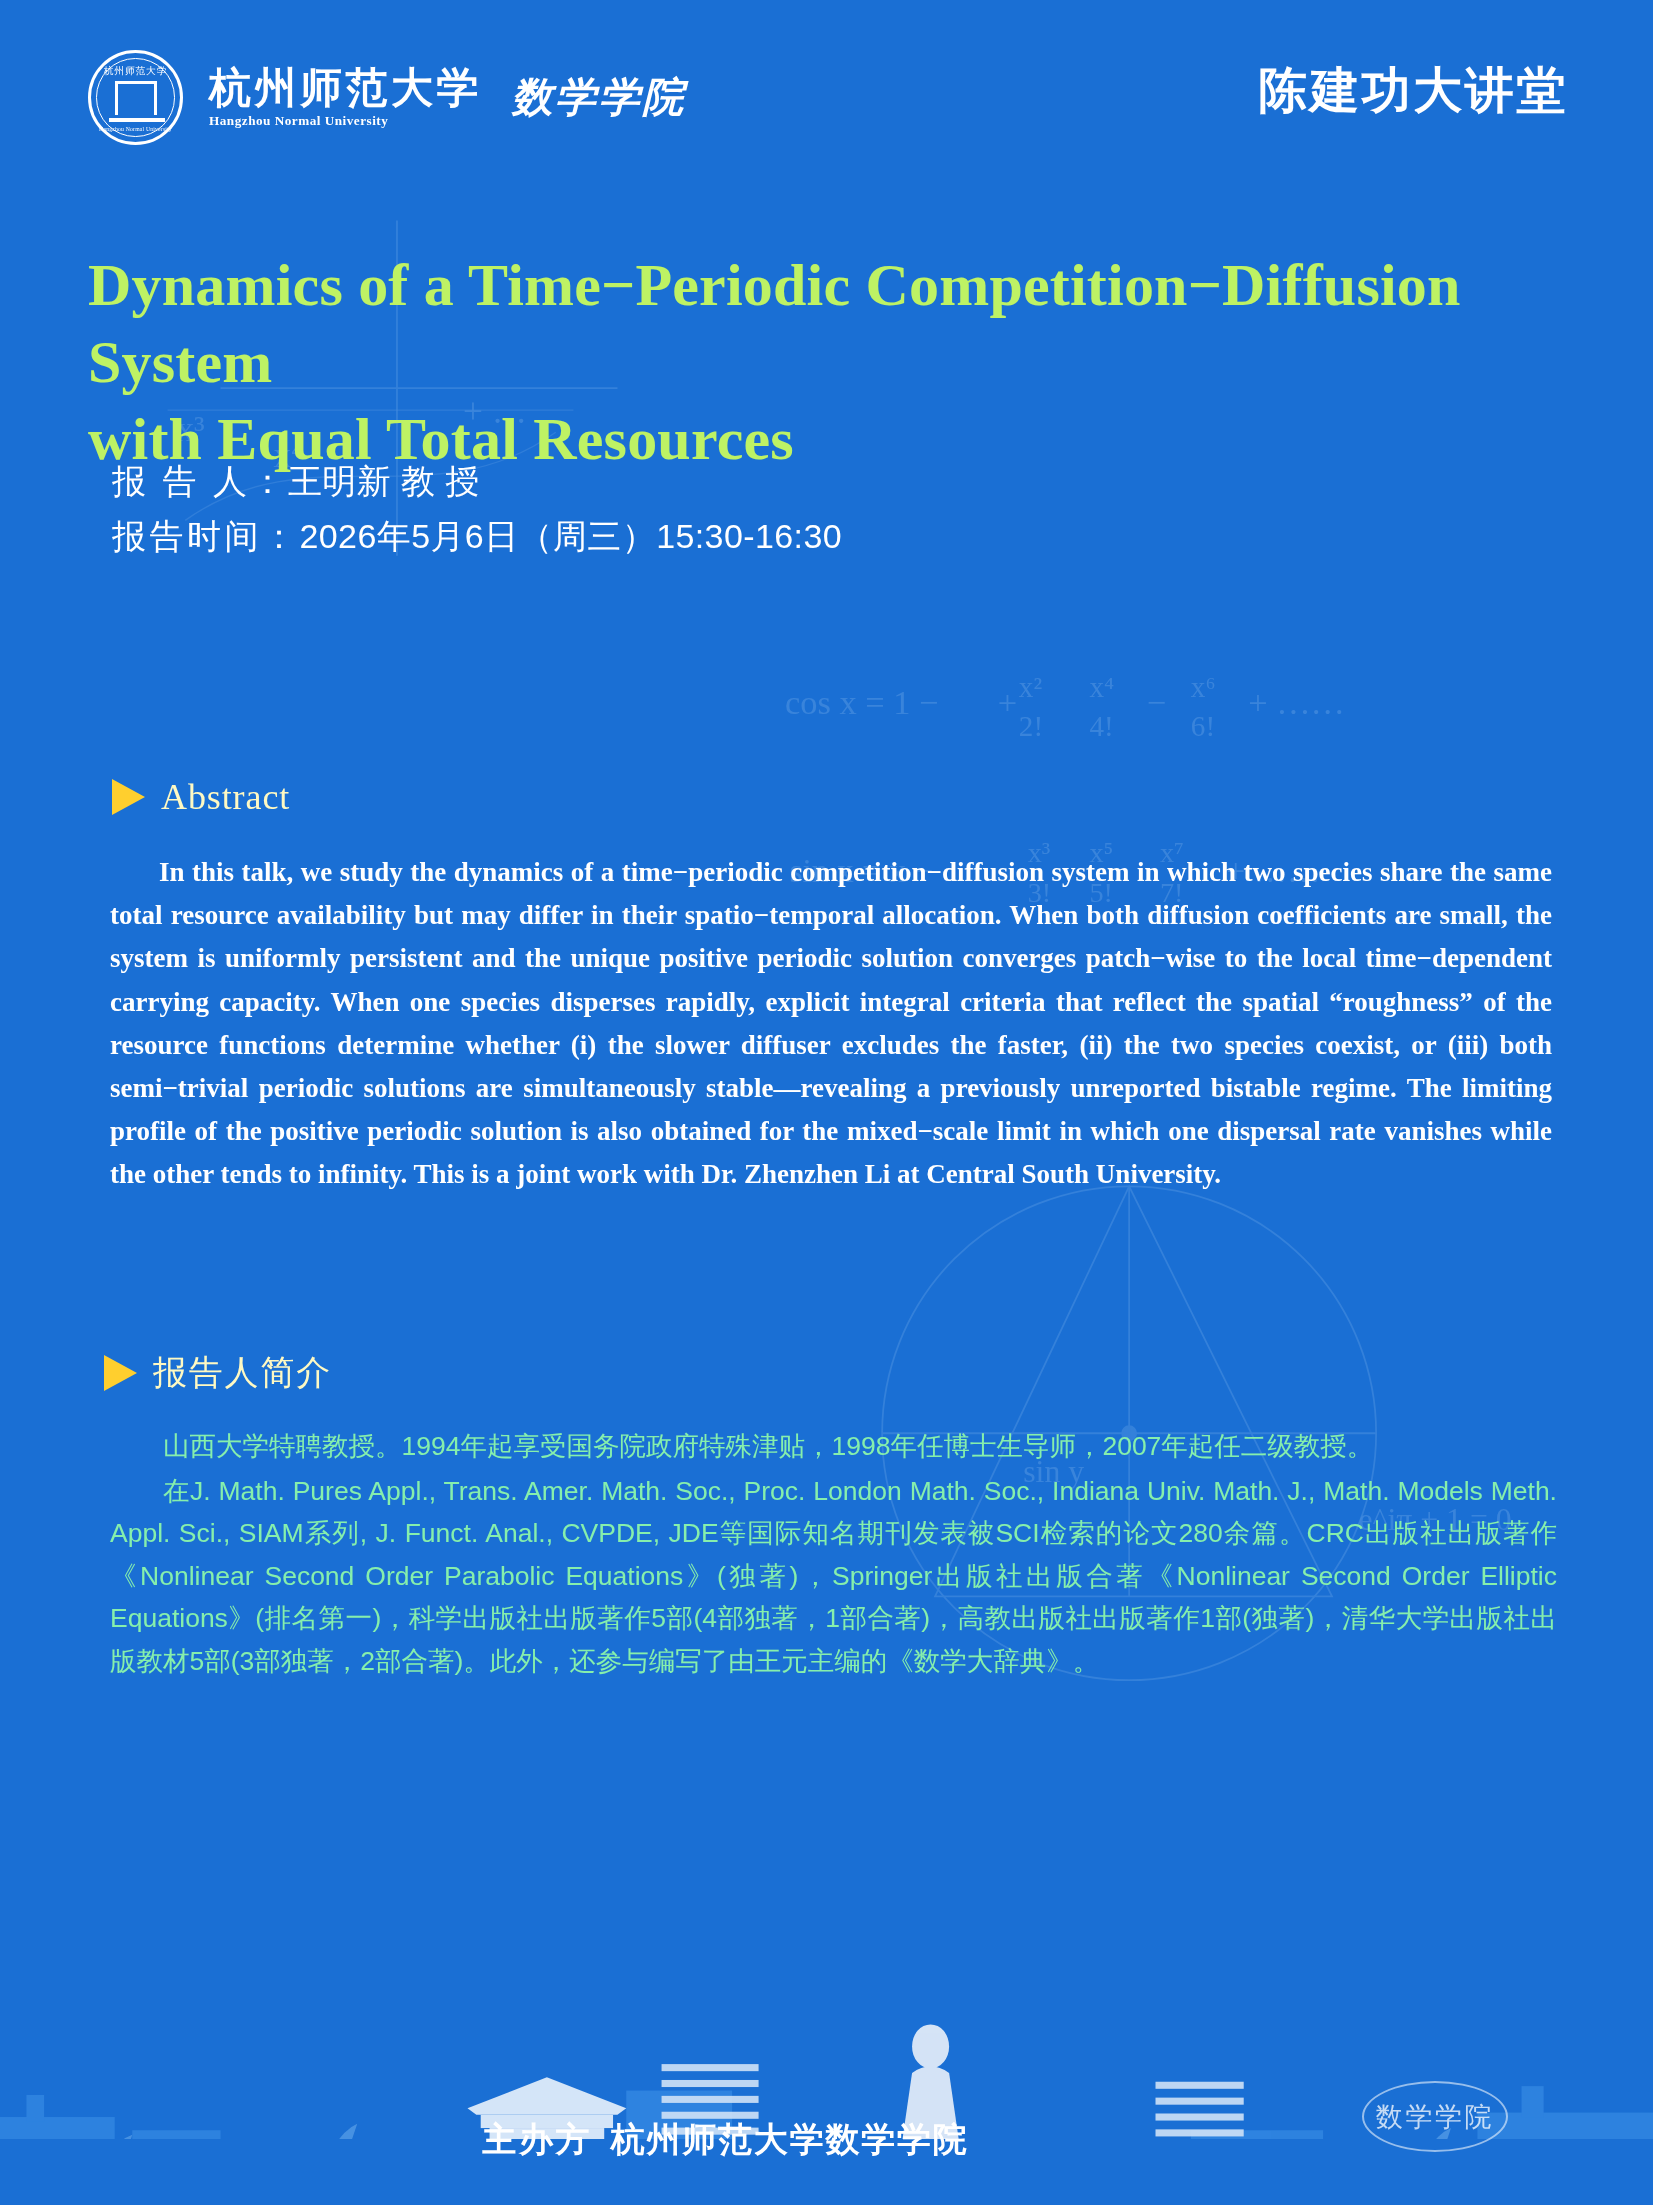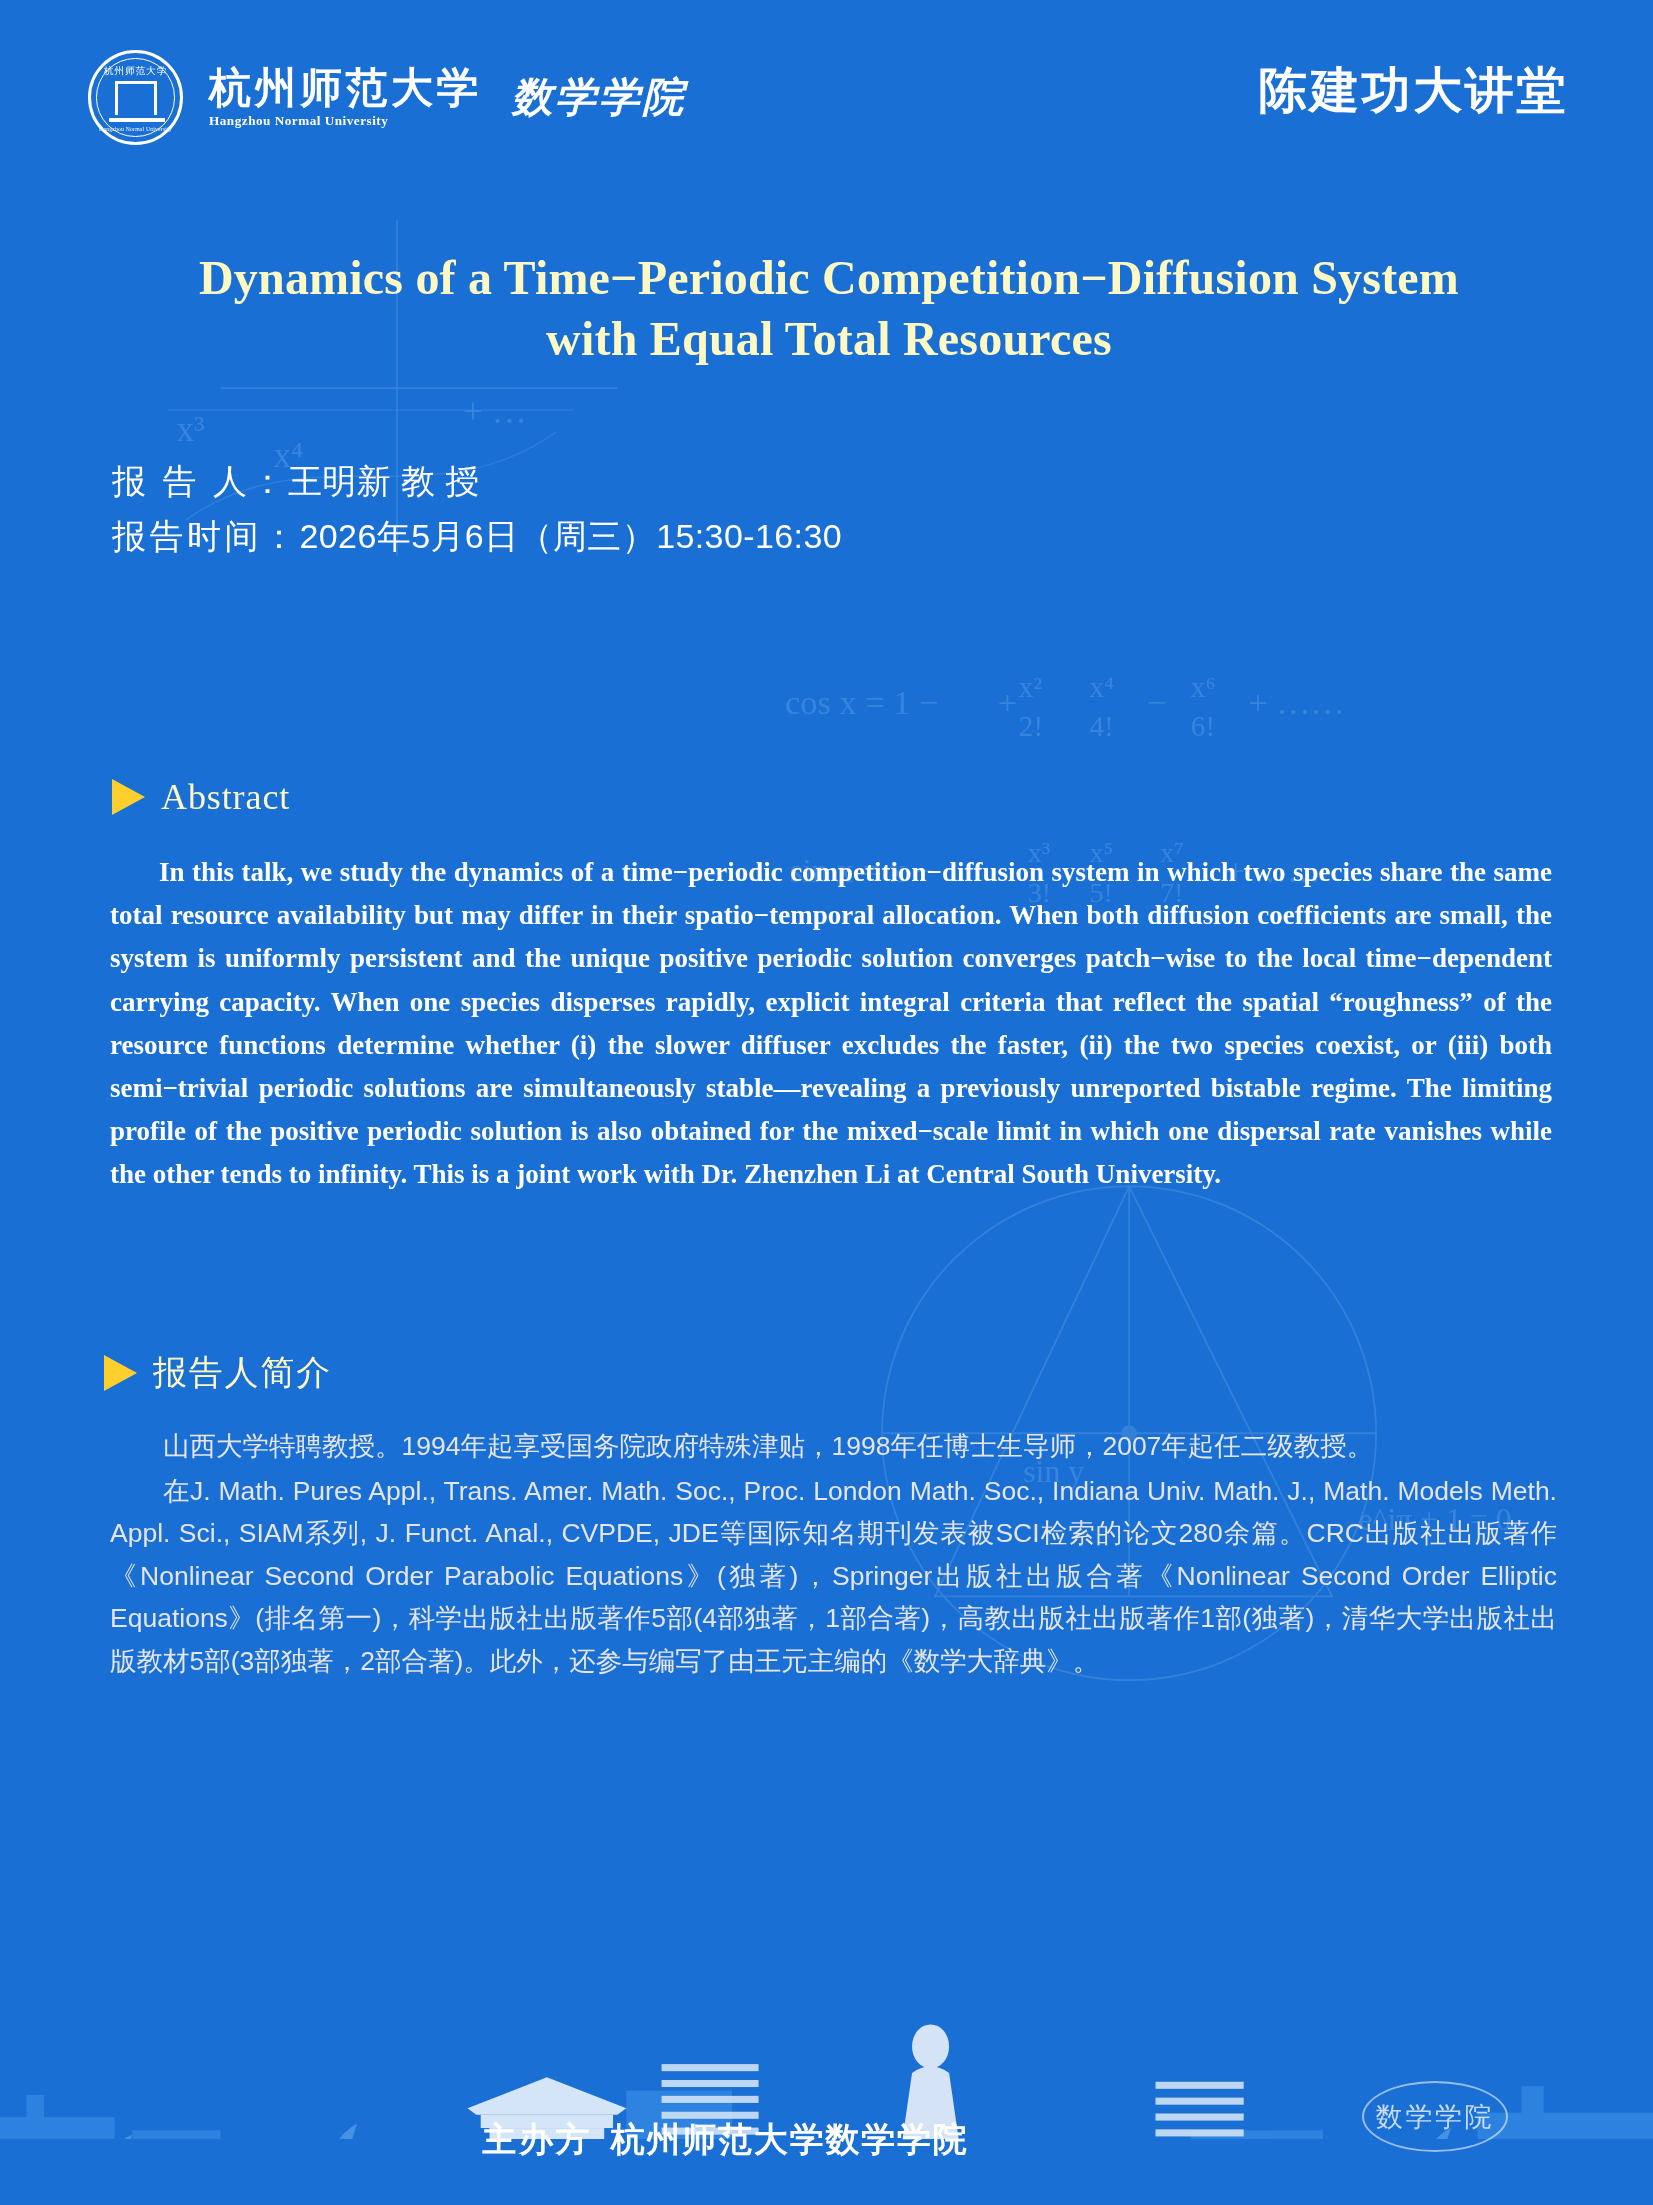--- a/index.html
+++ b/index.html
@@ -148,25 +148,24 @@
     letter-spacing: 2.6px;
     white-space: nowrap;
   }
 
   
   .talk-title {
     position: absolute;
     top: 247px;
     left: 88px;
     width: 1482px;
-    text-align: center;
-    color: #fef9c3;
-    font-family: "Liberation Serif", serif;
-    font-weight: bold;
-    font-size: 48px;
+    color: #bef264;
+    font-family: "Liberation Serif", serif;
+    font-weight: bold;
+    font-size: 60px;
     line-height: 1.28;
     letter-spacing: 0.2px;
   }
 
   
   .info {
     position: absolute;
     top: 454px;
     left: 112px;
     color: #ffffff;
@@ -225,21 +224,21 @@
     text-justify: inter-word;
     text-indent: 49px;
   }
 
   
   .bio-body {
     position: absolute;
     top: 1425px;
     left: 110px;
     width: 1447px;
-    color: #e5e5e5;
+    color: #86efac;
     font-family: "Liberation Sans", sans-serif;
     font-size: 26.5px;
     line-height: 1.60;
     text-align: justify;
   }
   .bio-body p {
     margin: 0 0 2.6px 0;
     text-indent: 53px;
   }
 

